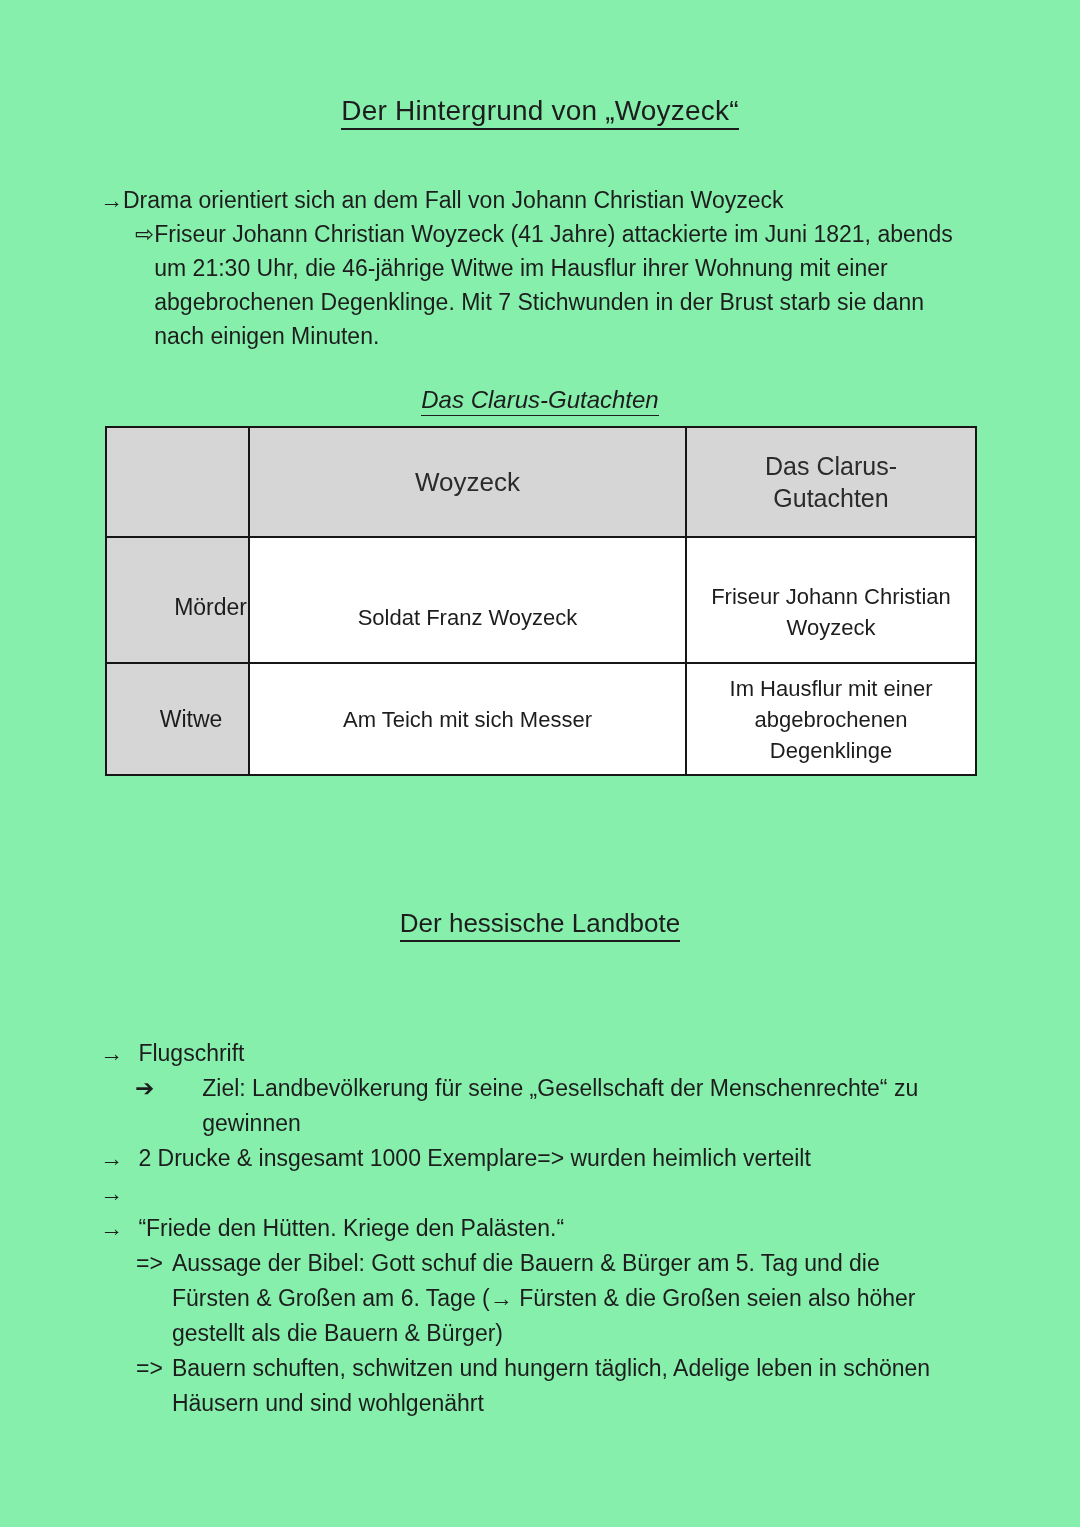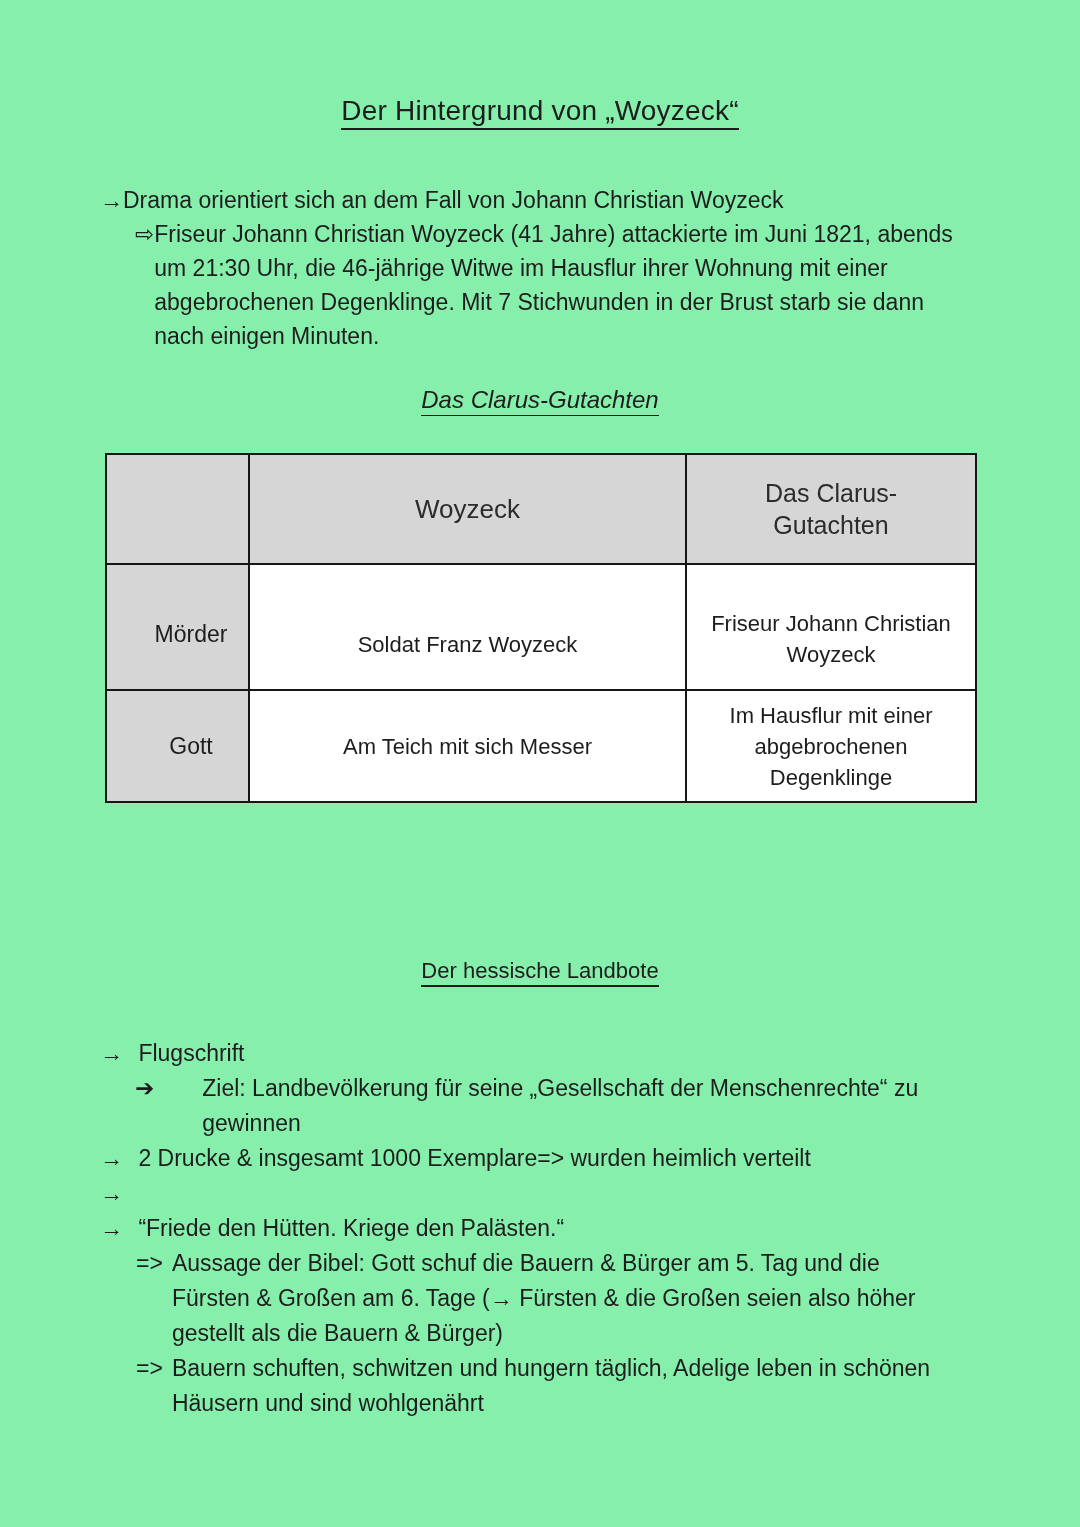--- a/index.html
+++ b/index.html
@@ -9,52 +9,52 @@
     background:#86efac;
     font-family:"Liberation Sans","DejaVu Sans",sans-serif;
     color:#1d1d1d;
     overflow:hidden;
   }
   .center{position:absolute;left:0;right:0;text-align:center;}
   .u{border-bottom:2px solid #1d1d1d;padding-bottom:2px;}
   .doc-title{top:95px;font-size:28px;letter-spacing:0.2px;}
   .sub-heading{top:386px;font-size:24px;font-style:italic;}
   .sub-heading .u{border-bottom-width:1.5px;}
-  .landbote-heading{top:958px;font-size:22px;}
+  .landbote-heading{top:908px;font-size:26px;}
 
   .intro{position:absolute;top:183px;left:100px;width:880px;font-size:23px;line-height:34px;}
   .bullet{display:flex;align-items:flex-start;}
   .bullet .m{flex:0 0 auto;white-space:pre;}
   .bullet .t{flex:1 1 auto;}
   .intro .sub{margin-left:35px;margin-top:0px;}
   .intro .sub .t{max-width:815px;}
 
   table.clarus{
-    position:absolute;top:453px;left:105px;
+    position:absolute;top:426px;left:105px;
     width:870px;border-collapse:collapse;table-layout:fixed;
   }
   table.clarus td,table.clarus th{
     border:2px solid #161616;
     text-align:center;vertical-align:middle;
     font-weight:normal;
   }
   col.c1{width:143px;}
   col.c2{width:437px;}
   col.c3{width:290px;}
   .hdr-row{height:110px;}
   .hdr-row th{background:#d6d6d6;font-weight:bold;font-size:26px;color:#2b2b2b;}
   .hdr-row th.col3h{font-size:25px;padding:0 32px;line-height:32px;}
   .row1{height:126px;}
   .row2{height:112px;}
   .row3{height:118px;}
   td.rowlabel{background:#d6d6d6;text-align:left;padding-left:28px;font-size:23px;}
   td.body-cell{background:#ffffff;font-size:22px;line-height:31px;padding:4px 30px;}
   td.body-cell.narrow{padding:0 22px;margin-top:13px;}
   .row1 td{vertical-align:top;}
-  .row1 td.rowlabel{padding-top:16px;}
+  .row1 td.rowlabel{padding-top:16px;text-align:right;}
   .row1 td.body-cell{padding-top:38px;}
   .row1 td.body-cell.narrow{padding-top:24px;}
 
   .landbote-list{position:absolute;top:1036px;left:100px;width:880px;font-size:23px;line-height:35px;}
   .landbote-list .item{display:flex;align-items:flex-start;}
   .landbote-list .m{flex:0 0 auto;white-space:pre;}
   .landbote-list .gap .m{margin-right:9px;}
   .landbote-list .lv2{margin-left:35px;}
   .landbote-list .lv2 .t{max-width:780px;margin-left:48px;}
   .landbote-list .impl{margin-left:36px;}
@@ -96,21 +96,21 @@
       <th></th>
       <th>Woyzeck</th>
       <th class="col3h">Das Clarus-Gutachten</th>
     </tr>
     <tr class="row1">
       <td class="rowlabel">Mörder</td>
       <td class="body-cell">Soldat Franz Woyzeck</td>
       <td class="body-cell narrow">Friseur Johann Christian Woyzeck</td>
     </tr>
     <tr class="row2">
-      <td class="rowlabel">Gott</td>
+      <td class="rowlabel">Witwe</td>
       <td class="body-cell">Am Teich mit sich Messer</td>
       <td class="body-cell narrow">Im Hausflur mit einer abgebrochenen Degenklinge</td>
     </tr>
   </tbody>
     </table>
 
   <div class="center landbote-heading">
     <span class="u">Der hessische Landbote</span>
   </div>
 

